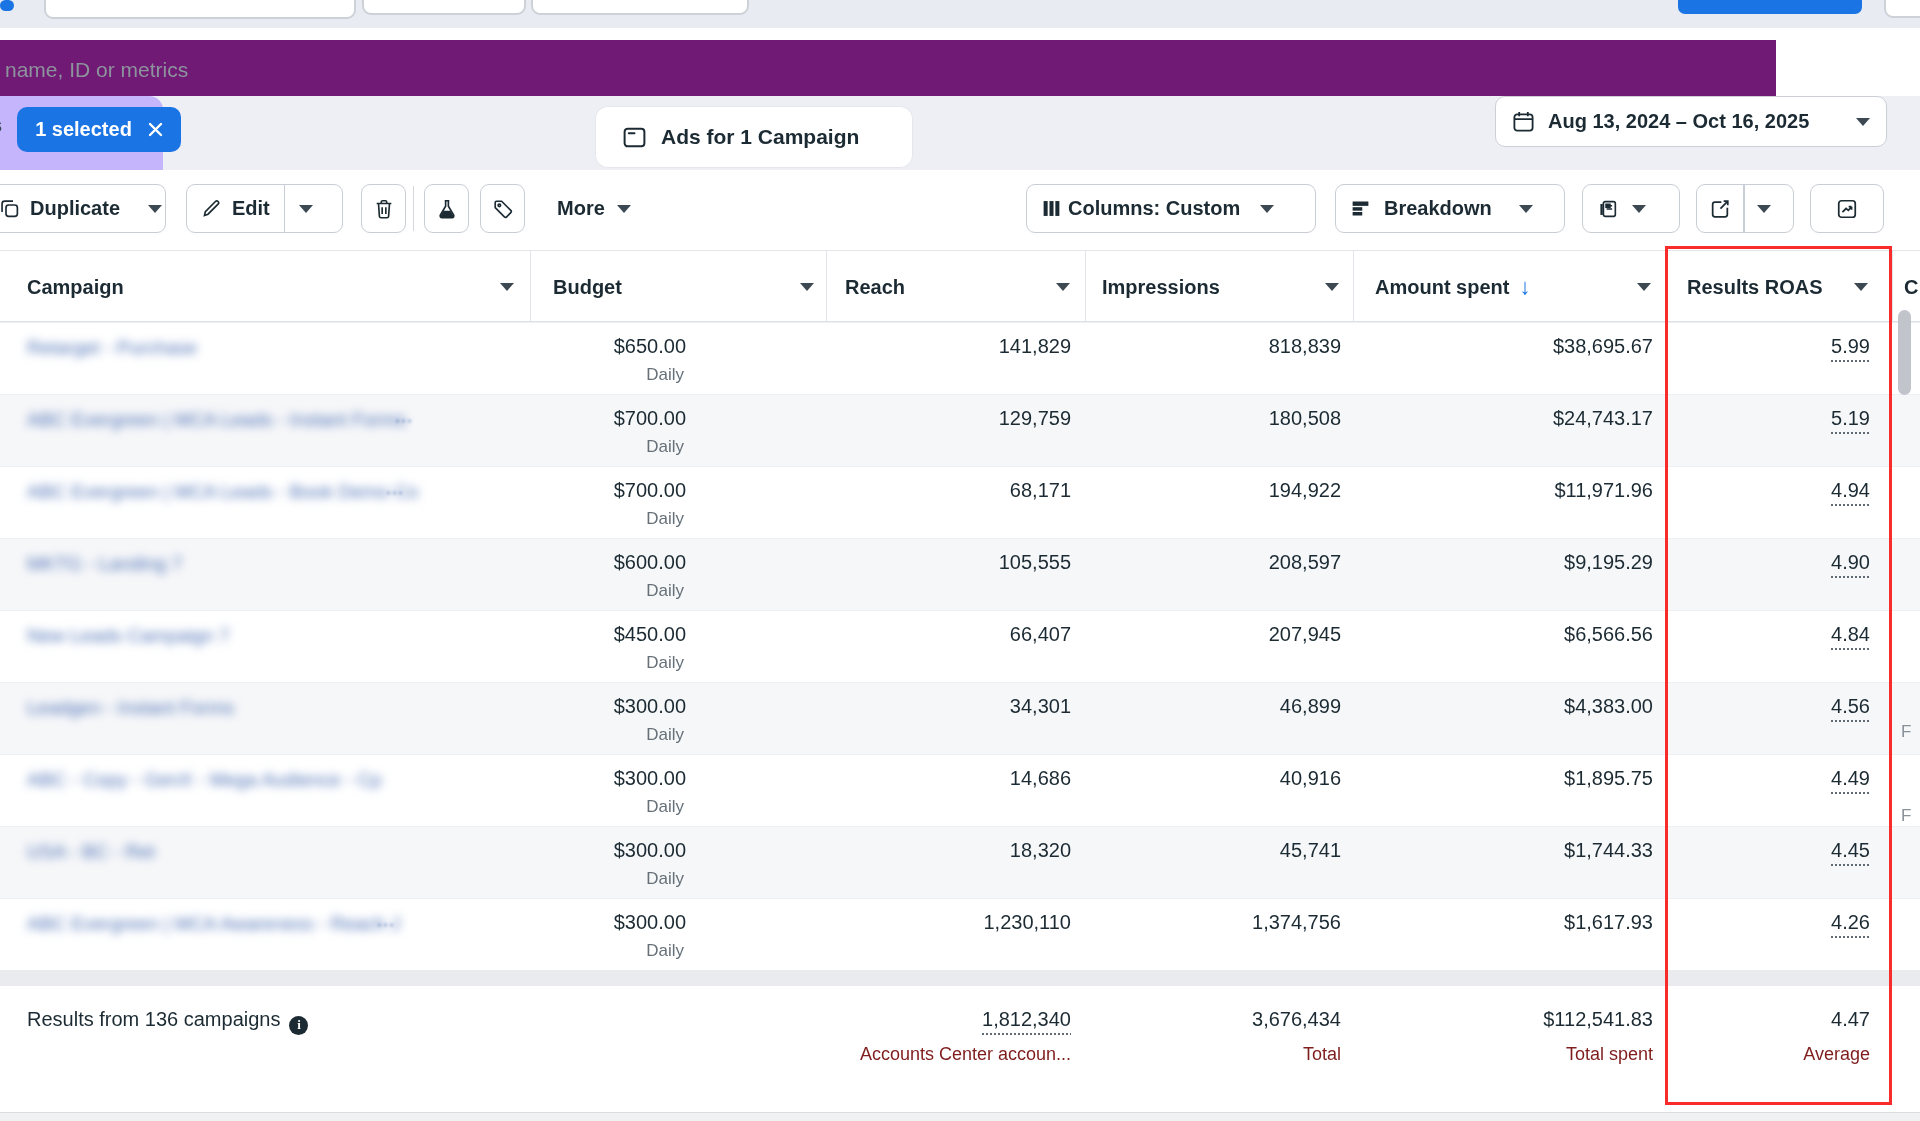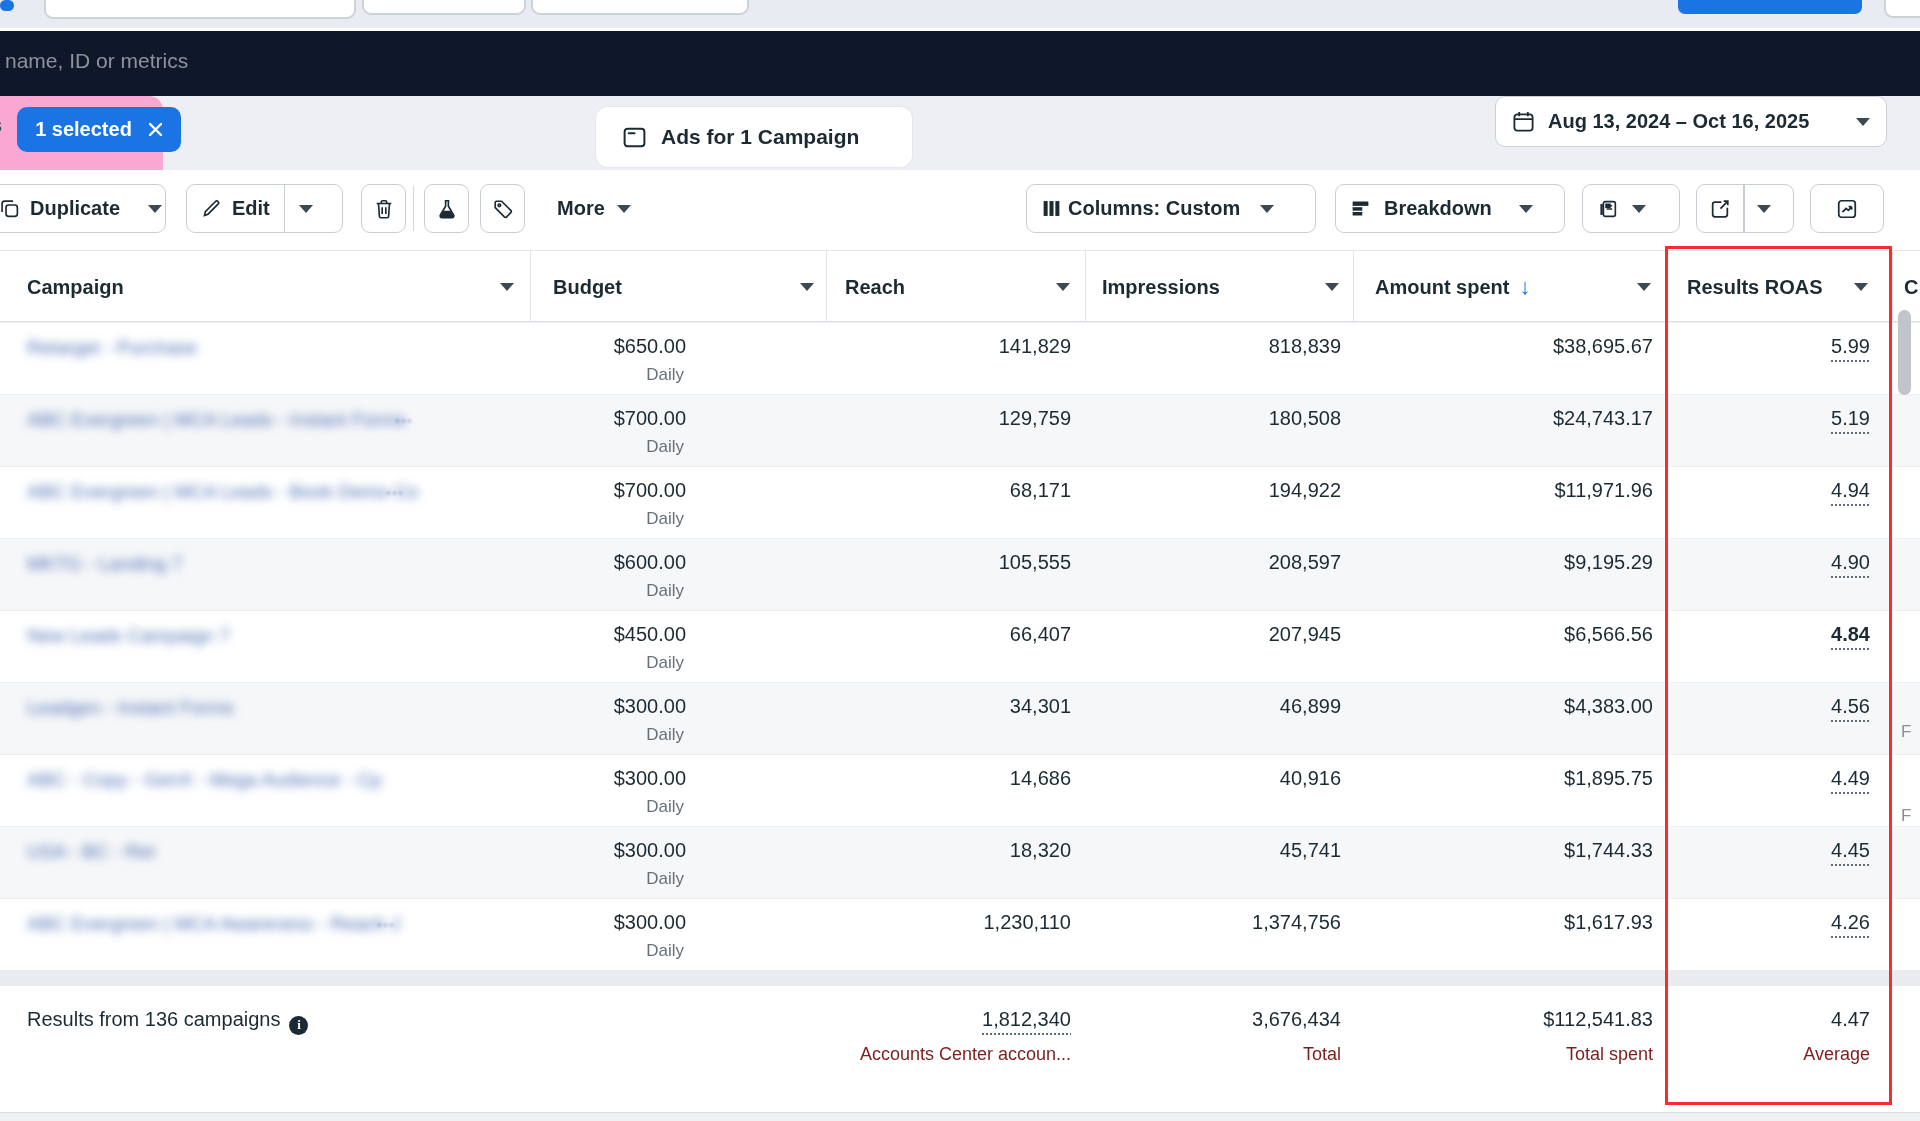--- a/index.html
+++ b/index.html
@@ -4,27 +4,27 @@
 <style>
   html,body{margin:0;padding:0;background:#d8dade;}
   #screen{position:relative;width:1920px;height:1121px;background:#fff;overflow:hidden;
           font-family:"Liberation Sans",sans-serif;color:#1c2b33;}
   .abs{position:absolute;}
   
   .top-strip{left:0;top:0;width:1920px;height:28px;background:#e9ebf2;}
   .cut-box{position:absolute;background:#fff;border:2px solid #cdd1d8;border-radius:9px;}
   .cut-blue{position:absolute;background:#1b74e4;border-radius:7px;}
   
-  .search-row{left:0;top:31px;width:1920px;height:68px;background:#0f172a;}
+  .search-row{left:0;top:40px;width:1776px;height:68px;background:#701a75;}
   .search-input{position:absolute;left:3px;top:17px;width:600px;border:none;outline:none;
                 font-size:21px;color:#8d939c;background:transparent;font-family:inherit;}
   .search-input::placeholder{color:#8d939c;}
   
   .tabbar{left:0;top:96px;width:1920px;height:74px;background:#edeff4;}
-  .tab-active{position:absolute;left:0;top:0;width:163px;height:74px;background:#f9a8d4;
+  .tab-active{position:absolute;left:0;top:0;width:163px;height:74px;background:#c4b5fd;
               border-radius:0 14px 0 0;}
   .tab-frag{position:absolute;left:-9px;top:18px;font-size:20px;font-weight:bold;color:#344854;}
   .pill{position:absolute;left:17px;top:11px;width:164px;height:45px;background:#1b74e4;border-radius:10px;
         display:flex;align-items:center;justify-content:center;gap:16px;color:#fff;
         font-size:20px;font-weight:bold;cursor:pointer;}
   .tab{position:absolute;top:11px;height:60px;background:#fff;border-radius:12px;
        display:flex;align-items:center;gap:14px;padding:0 26px;font-size:21px;font-weight:bold;
        color:#1c2b33;cursor:pointer;box-shadow:0 0 0 1px rgba(0,0,0,0.03);}
   .date-btn{position:absolute;left:1495px;top:0px;width:392px;height:51px;background:#fff;
             border:1px solid #ccd0d6;border-radius:10px;display:flex;align-items:center;gap:13px;
@@ -309,21 +309,21 @@
         <div class="num" style="right: 267px;">$9,195.29</div>
         <div class="num roas-val" style="right: 50px;">4.90</div>
       </div>
       <div class="row" style="top: 610px;">
         <div class="blur-name">New Leads Campaign 7</div>
         <div class="num" style="right: 1234px;">$450.00</div>
         <div class="sub" style="right: 1236px;">Daily</div>
         <div class="num" style="right: 849px;">66,407</div>
         <div class="num" style="right: 579px;">207,945</div>
         <div class="num" style="right: 267px;">$6,566.56</div>
-        <div class="num roas-val" style="right: 50px; font-weight: bold;">4.84</div>
+        <div class="num roas-val" style="right: 50px;">4.84</div>
       </div>
       <div class="row alt" style="top: 682px;">
         <div class="blur-name">Leadgen - Instant Forms</div>
         <div class="num" style="right: 1234px;">$300.00</div>
         <div class="sub" style="right: 1236px;">Daily</div>
         <div class="num" style="right: 849px;">34,301</div>
         <div class="num" style="right: 579px;">46,899</div>
         <div class="num" style="right: 267px;">$4,383.00</div>
         <div class="num roas-val" style="right: 50px;">4.56</div>
       </div>

